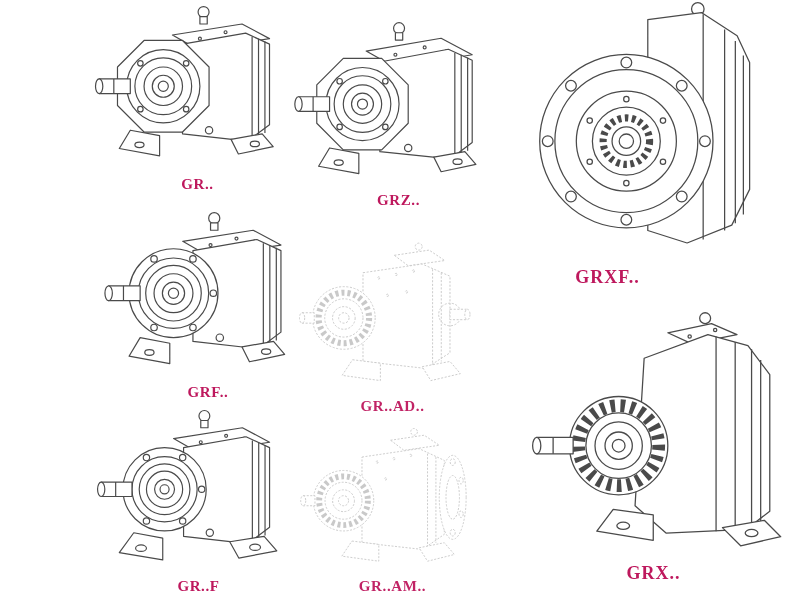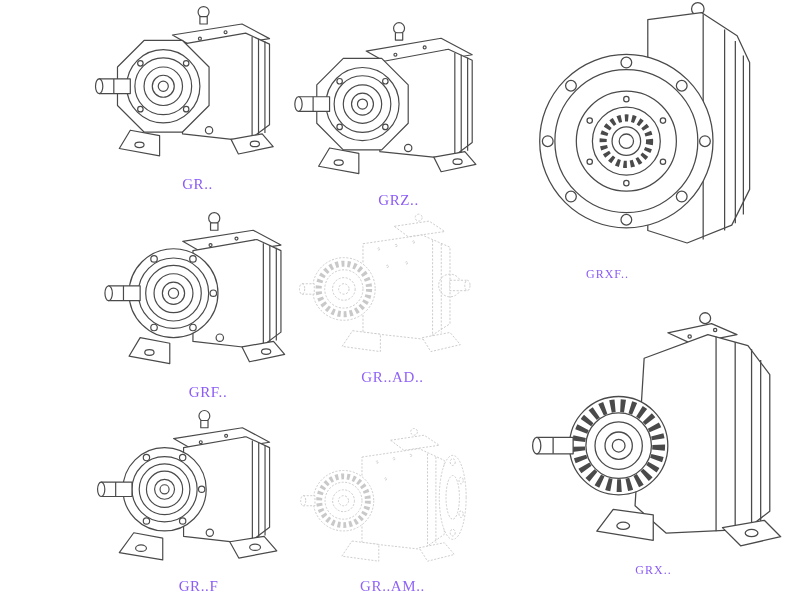--- a/index.html
+++ b/index.html
@@ -4,24 +4,24 @@
 <style>
   html,body{margin:0;padding:0}
   body{
     width:800px;height:600px;position:relative;overflow:hidden;
     background:#ffffff;
     font-family:"Liberation Serif", serif;
   }
   figure.item{position:absolute;margin:0;display:flex;flex-direction:column;align-items:center}
   figure.item svg{display:block;width:100%}
   .caption{
-    font-weight:normal;color:#8b5cf6;font-size:15px;letter-spacing:.6px;
+    font-weight:bold;color:#be185d;font-size:15px;letter-spacing:.6px;
     text-align:center;line-height:1.1;position:relative;margin-left:19px;
   }
-  .caption.large{font-size:12px;letter-spacing:1px}
+  .caption.large{font-size:18px;letter-spacing:1px}
   .ghost{opacity:.95}
 </style>
 </head>
 <body>
 
 <figure class="item" style="left:88px;top:2px;width:200px;height:198px">
   <svg viewBox="0 0 210 190" style="height:174px">
     <g fill="#ffffff" stroke="#4a4a4a" stroke-width="1.3" stroke-linejoin="round">
       <circle cx="122" cy="11" r="6" fill="none"></circle>
       <rect x="118" y="16" width="8" height="8"></rect>
@@ -161,21 +161,21 @@
         <circle cx="78" cy="92" r="12" fill="none"></circle>
         <circle cx="78" cy="92" r="5.5" fill="none"></circle>
       <rect x="8" y="84" width="34" height="16"></rect>
         <ellipse cx="8" cy="92" rx="4" ry="8"></ellipse>
         <line x1="24" y1="84" x2="24" y2="100"></line>
     </g>
   </svg>
   <figcaption class="caption">GRF..</figcaption>
 </figure>
 
-<figure class="item ghost" style="left:283px;top:195px;width:200px;height:198px">
+<figure class="item ghost" style="left:283px;top:224px;width:200px;height:198px">
   <svg viewBox="0 0 210 200" style="height:174px">
     <g fill="#ffffff" stroke="#c7c7c7" stroke-width="1.1" stroke-linejoin="round" stroke-dasharray="2.4 1.8">
       <circle cx="146" cy="26" r="4" fill="none"></circle>
       <polygon points="118,36 158,30 176,42 134,48"></polygon>
       <polygon points="82,56 150,46 182,60 182,148 154,166 82,158"></polygon>
       <line x1="162" y1="52" x2="162" y2="162"></line>
         <line x1="172" y1="56" x2="172" y2="158"></line>
       <circle cx="100" cy="62" r="1.3" fill="none"></circle>
         <circle cx="120" cy="58" r="1.3" fill="none"></circle>
       <circle cx="140" cy="54" r="1.3" fill="none"></circle>

